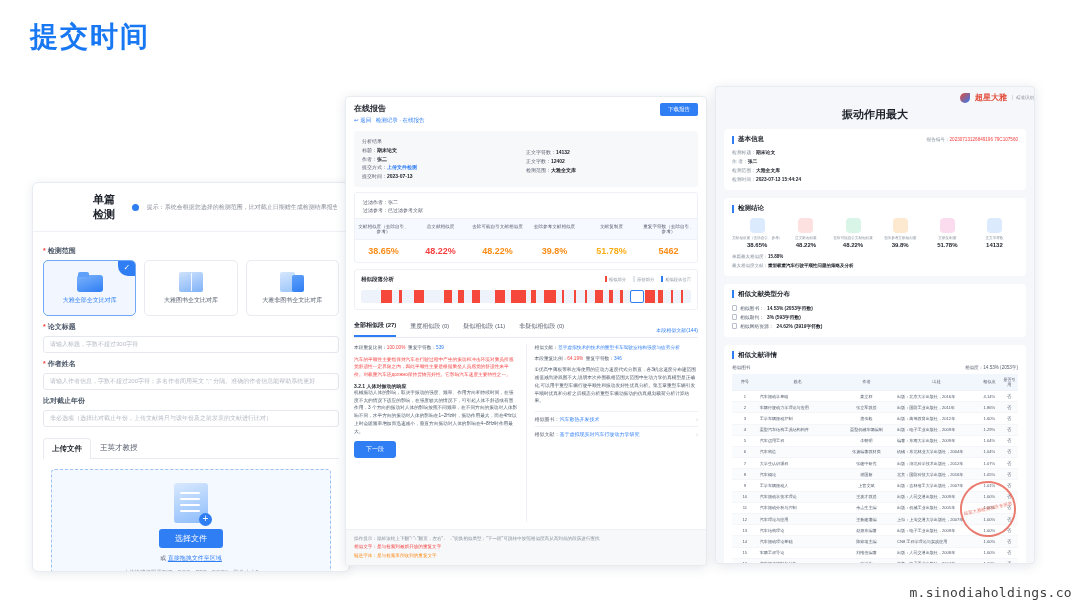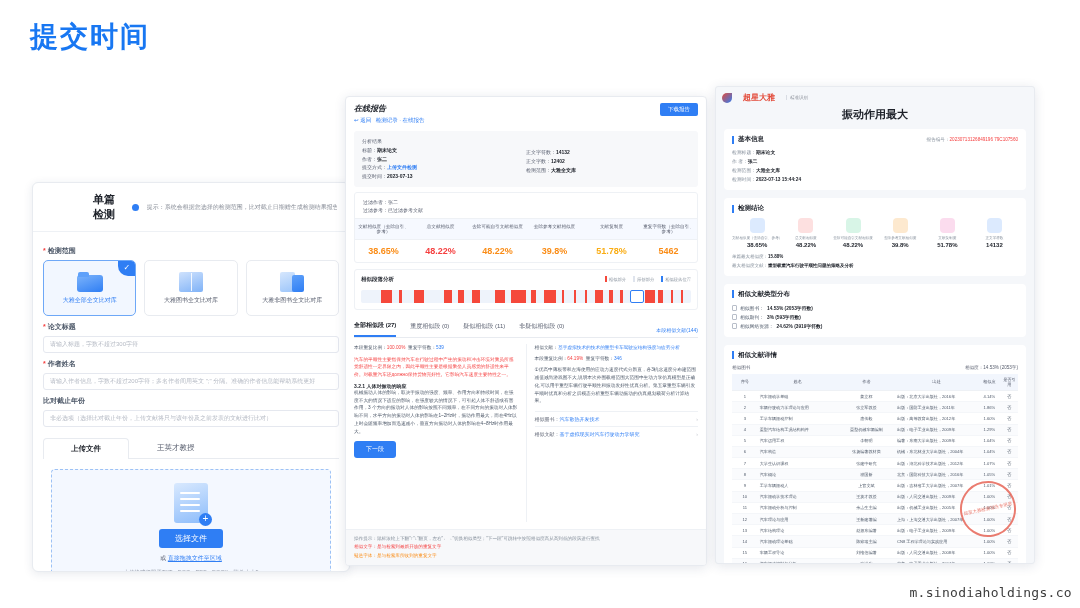--- a/index.html
+++ b/index.html
@@ -56,21 +56,21 @@
   .ico-files:before{content:"";position:absolute;left:0;top:0;width:15px;height:20px;border-radius:2px;
     background:linear-gradient(160deg,#d6e7fd,#9cc5fa)}
   .ico-files:after{content:"";position:absolute;left:12px;top:3px;width:12px;height:17px;border-radius:2px;
     background:linear-gradient(160deg,#5fa1fa,#2f7ef4)}
 
   .inp{
     width:100%; height:17px; border:1px solid #e5e8ef; border-radius:3px; background:#fff;
     font-size:6px; color:#b5bac4; padding:0 6px; line-height:15px; overflow:hidden; white-space:nowrap;
   }
   .up-tabs{ margin-top:10px; display:flex; gap:0; border-bottom:1px solid #e8ebf0;}
-  .up-tab{ font-size:7.5px; padding:5px 27px; color:#5a6070; border:1px solid transparent; border-bottom:none;}
+  .up-tab{ font-size:7.5px; padding:5px 8px; color:#5a6070; border:1px solid transparent; border-bottom:none;}
   .up-tab.on{ background:#fff; border-color:#e8ebf0; border-radius:4px 4px 0 0; color:#1d2129; font-weight:600;
     position:relative; top:1px;}
   .drop{
     margin:10px 8px 0 8px; height:120px; border:1px dashed #9cc1f5; border-radius:4px; background:#f4f8ff;
     display:flex; flex-direction:column; align-items:center; justify-content:center; gap:6px; position:relative;
   }
   .ico-doc{width:34px;height:40px;border-radius:3px;background:linear-gradient(160deg,#d9e9fe,#8cbcfb);
     position:relative}
   .ico-doc i{position:absolute;left:6px;width:20px;height:2.5px;background:#fff;border-radius:1px;display:block}
   .ico-doc .p{position:absolute;right:-4px;bottom:-3px;width:13px;height:13px;border-radius:50%;background:#2f7ef4;
@@ -80,21 +80,21 @@
   .drop-alt a{ color:#2f7ef4; text-decoration:underline;}
   .drop-note{ font-size:5.5px; color:#9aa0ac; white-space:nowrap;}
 
   
   .panel-mid{
     position:absolute; left:345px; top:96px; width:362px; height:470px;
     background:#fff; border:1px solid #e8ebf0; border-radius:4px;
     box-shadow:0 2px 12px rgba(30,50,90,.12); overflow:hidden;
   }
   .pm-head{ padding:6px 8px 2px 8px;}
-  .pm-title{ font-size:8px; font-weight:700; color:#1d2129;font-style:italic;}
+  .pm-title{ font-size:8px; font-weight:700; color:#1d2129;}
   .pm-crumb{ font-size:5.5px; color:#86909c; margin-top:3px;}
   .pm-crumb .lk{ color:#2f7ef4;}
   .btn-dl{ position:absolute; right:8px; top:6px; background:#2f7ef4; color:#fff; font-size:5.5px;
     padding:3px 8px; border-radius:2px;}
   .pm-info{ margin:5px 8px; background:#f7f8fa; border-radius:3px; padding:6px 8px; display:flex;}
   .pm-info .col{ flex:1 1 0;}
   .pm-info .ln{ font-size:5px; color:#5a6070; line-height:1.75;}
   .pm-info .ln b{ color:#1d2129; font-weight:600;}
   .pm-info .ln .lk{ color:#2f7ef4;}
   .pm-box{ margin:0 8px; border:1px solid #eef1f5; border-radius:3px; }
@@ -139,21 +139,21 @@
   .pm-foot{ position:absolute; left:0; right:0; bottom:0; background:#f7f8fa; border-top:1px solid #eef1f5;
     padding:5px 8px; font-size:4.6px; line-height:1.8; color:#86909c;}
   .pm-foot .r{ color:#f53f3f;} .pm-foot .o{ color:#fa8c16;}
 
   
   .panel-right{
     position:absolute; left:715px; top:86px; width:320px; height:478px;
     background:#f5f7fa; border:1px solid #e8ebf0; border-radius:3px;
     box-shadow:0 2px 12px rgba(30,50,90,.12); overflow:hidden;
   }
-  .pr-logo{ display:flex; align-items:center; gap:11px; padding:5px 0 0 6px;}
+  .pr-logo{ display:flex; align-items:center; gap:5px; padding:5px 0 0 6px;justify-content:flex-end;}
   .pr-logo .mark{ width:10px;height:10px;border-radius:50% 0 50% 50%;
     background:linear-gradient(135deg,#e34b3a,#2f7ef4);}
   .pr-logo .nm{ font-size:8px; font-weight:700; color:#e34b3a;}
   .pr-logo .sub{ font-size:4.5px; color:#8a8f99; border-left:1px solid #d8dce3; padding-left:3px;}
   .pr-title{ text-align:center; font-size:11px; font-weight:700; color:#1d2129; margin:4px 0 7px 0;}
   .card{ background:#fff; border-radius:4px; margin:0 8px 8px 8px; padding:6px 8px;}
   .card-h{ display:flex; align-items:center; justify-content:space-between; margin-bottom:5px;}
   .card-h .lt{ display:flex; align-items:center; gap:4px;}
   .card-h .bar{ width:2px; height:8px; background:#2f7ef4; display:inline-block;}
   .card-h .tx{ font-size:6.5px; font-weight:700; color:#1d2129;}

